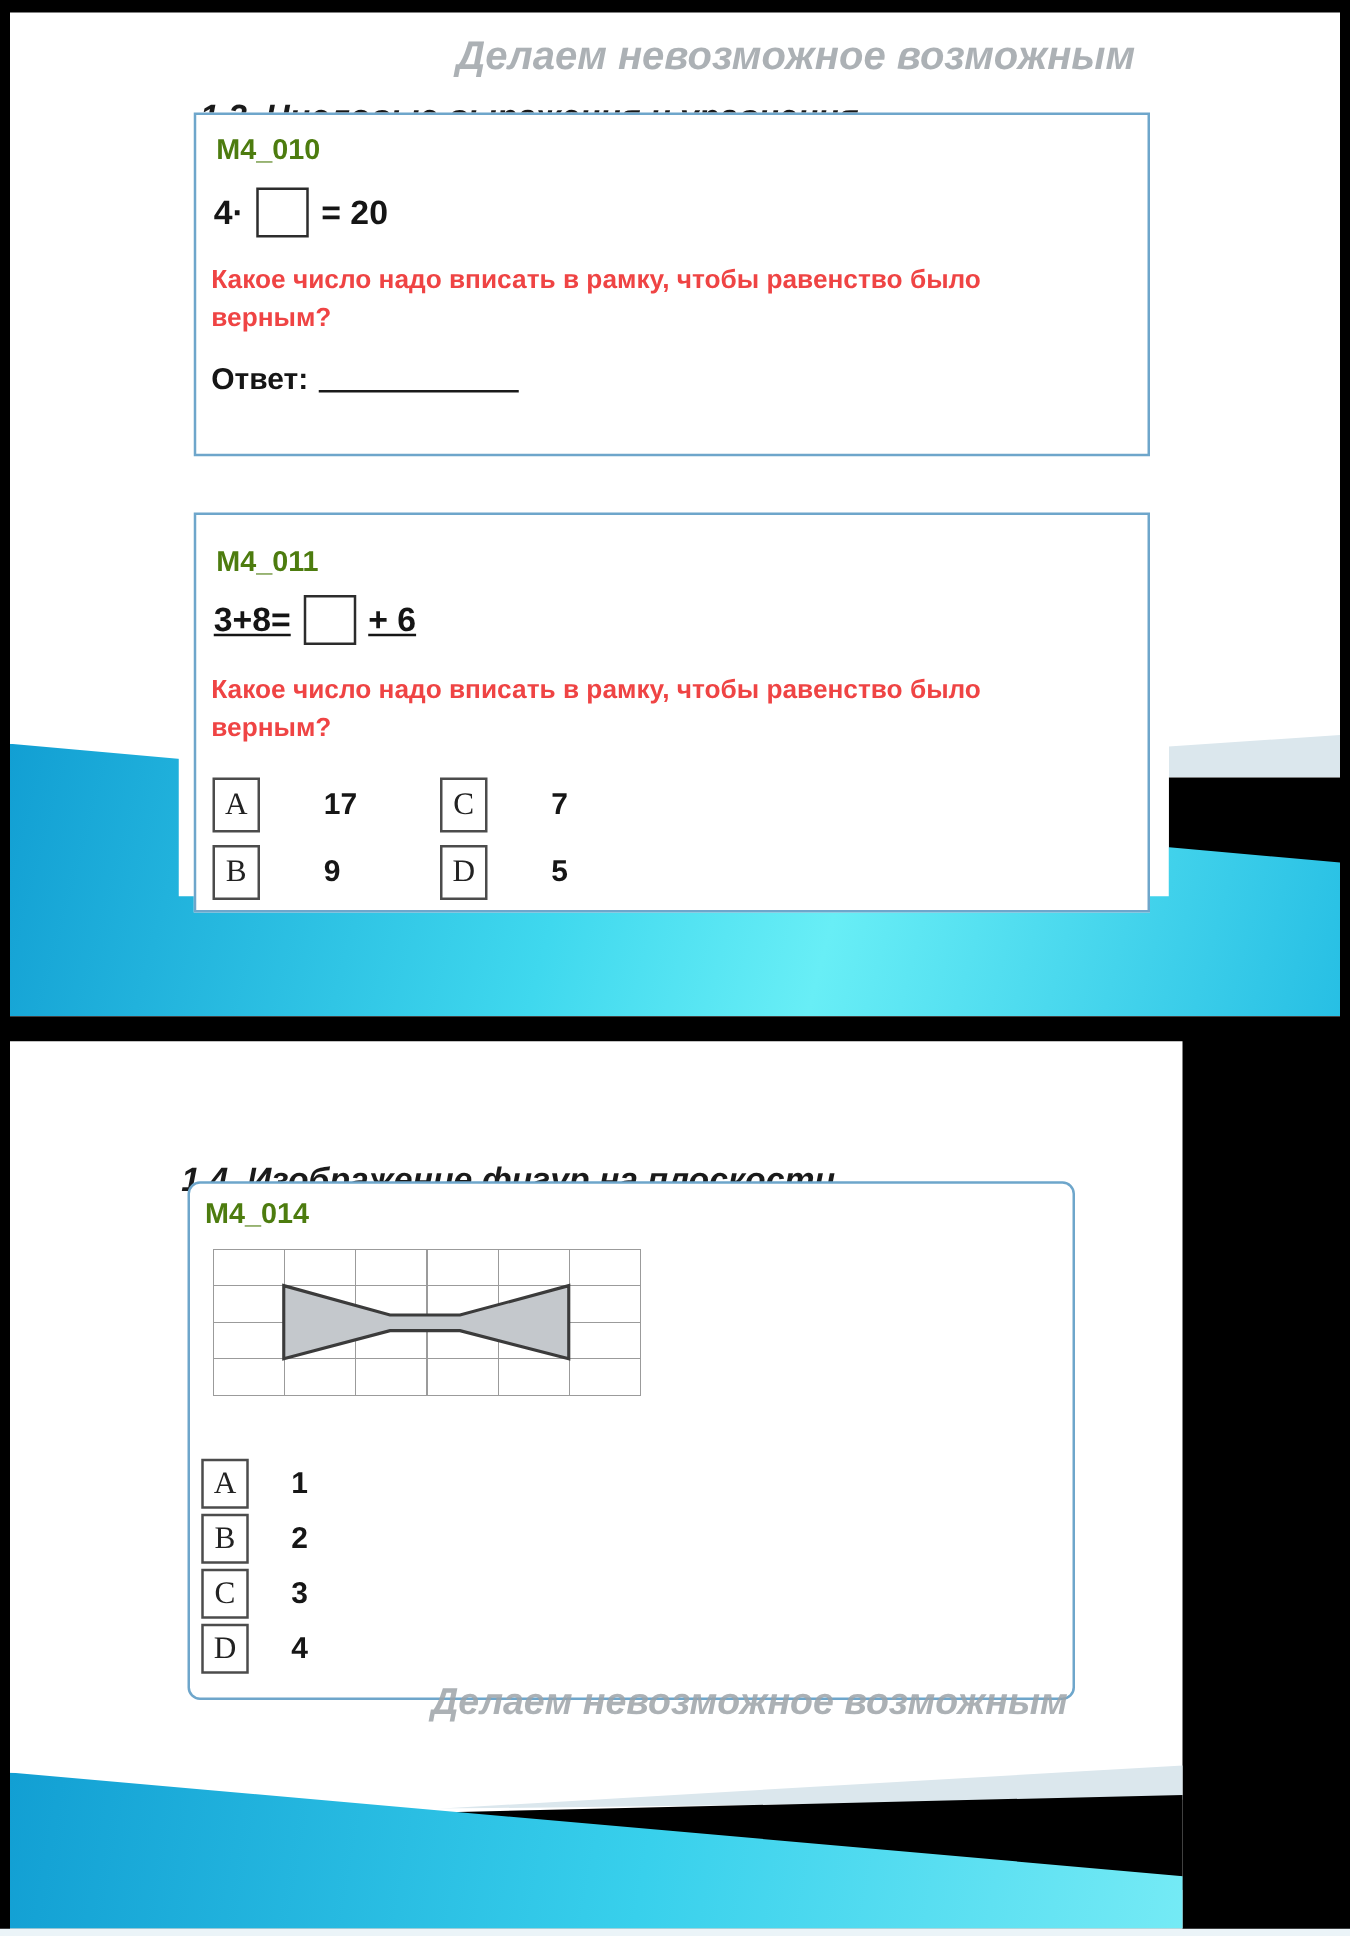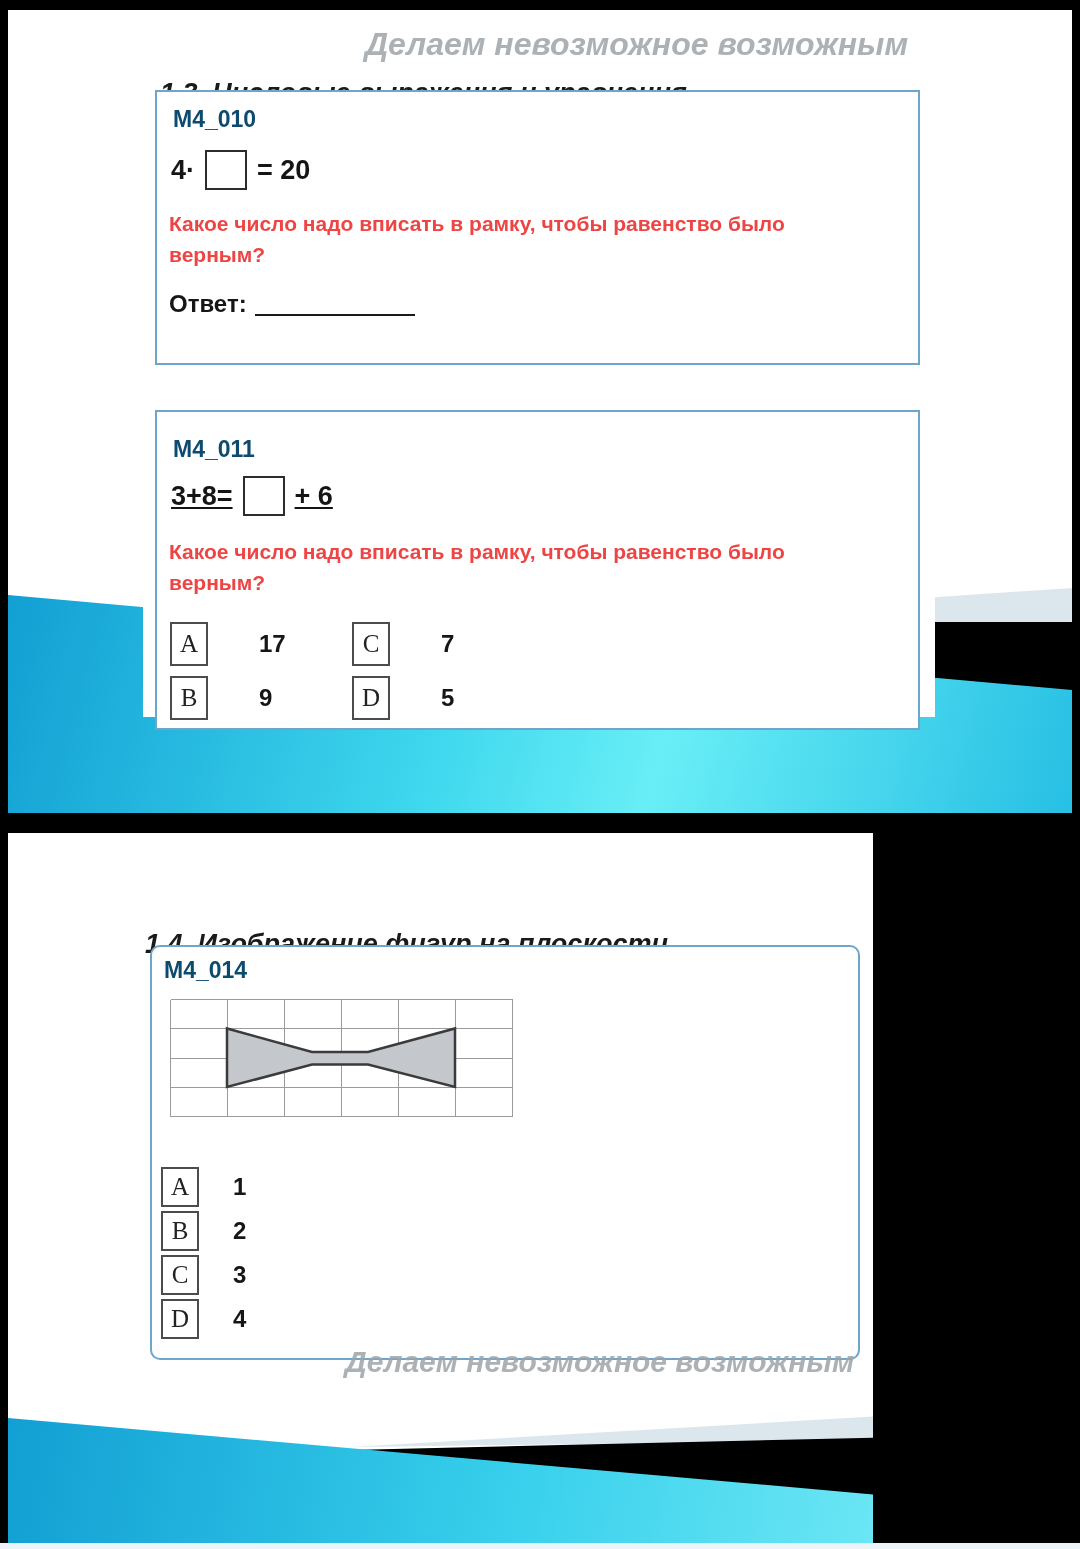--- a/index.html
+++ b/index.html
@@ -2,21 +2,21 @@
 <html><head>
 <meta charset="utf-8">
 <style>
   html,body{margin:0;padding:0;}
   body{
     width:1080px;height:1549px;position:relative;background:#000;
     font-family:"Liberation Sans",sans-serif;overflow:hidden;
   }
   .slide{position:absolute;background:#fff;overflow:hidden;}
   #slide1{left:8px;top:10px;width:1064px;height:803px;}
-  #slide2{left:8px;top:833px;width:865px;height:710px;}
+  #slide2{left:8px;top:833px;width:938px;height:710px;}
 
   
   .shape{position:absolute;}
   .pale1{left:927px;top:578px;width:137px;height:34px;background:#dbe7ed;
          clip-path:polygon(0 27%,100% 0,100% 100%,0 100%);}
   .black1{left:927px;top:612px;width:137px;height:80px;background:#000;}
   .cyan1{left:0;top:585px;width:1064px;height:218px;
          background:linear-gradient(105deg,#129fd3 0%,#3fd8ee 42%,#68eef6 62%,#27bfe4 100%);
          clip-path:polygon(0 0,100% 43.6%,100% 100%,0 100%);}
   .whitepatch{left:135px;top:370px;width:792px;height:337px;background:#fff;}
@@ -34,26 +34,26 @@
   .slide-title{position:absolute;font-size:27px;font-weight:bold;font-style:italic;
                color:#1a1a1a;white-space:nowrap;z-index:3;margin-top:42px;}
   .watermark{position:absolute;font-size:32px;font-weight:bold;font-style:italic;
              color:rgba(158,163,168,0.85);white-space:nowrap;z-index:2;}
 
   .qbox{position:absolute;background:#fff;border:2px solid #6ea6cb;z-index:4;}
   #q1box{left:147px;top:80px;width:761px;height:271px;}
   #q2box{left:147px;top:400px;width:761px;height:316px;}
   #q3box{left:142px;top:112px;width:706px;height:411px;border-radius:10px;}
 
-  .qid{position:absolute;font-size:23px;font-weight:bold;color:#0c4a6e;}
+  .qid{position:absolute;font-size:23px;font-weight:bold;color:#4d7c0f;}
   .eq{position:absolute;display:flex;align-items:center;gap:10px;
       font-size:27px;font-weight:bold;color:#151515;}
   .eqsquare{display:inline-block;width:38px;height:36px;border:2px solid #2c2c2c;background:#fff;}
   .question{position:absolute;font-size:21px;font-weight:bold;line-height:31px;color:#ef4444;}
-  .answer-row{position:absolute;font-size:24px;font-weight:bold;color:#161616;display:flex;align-items:center;}
+  .answer-row{position:absolute;font-size:24px;font-weight:bold;color:#161616;display:flex;align-items:flex-start;}
   .answer-blank{display:inline-block;width:160px;border-bottom:2.5px solid #1a1a1a;height:22px;margin-left:8px;}
 
   .opt{position:absolute;display:flex;align-items:center;}
   .letterbox{width:34px;height:40px;border:2px solid #4c4c4c;background:#fff;
              display:flex;align-items:center;justify-content:center;
              font-family:"Liberation Serif",serif;font-size:25px;color:#222;}
   .letterbox.small{height:36px;}
   .optval{font-weight:bold;font-size:24px;color:#161616;margin-left:51px;}
 
   .figure-grid{position:absolute;left:18px;top:52px;}

